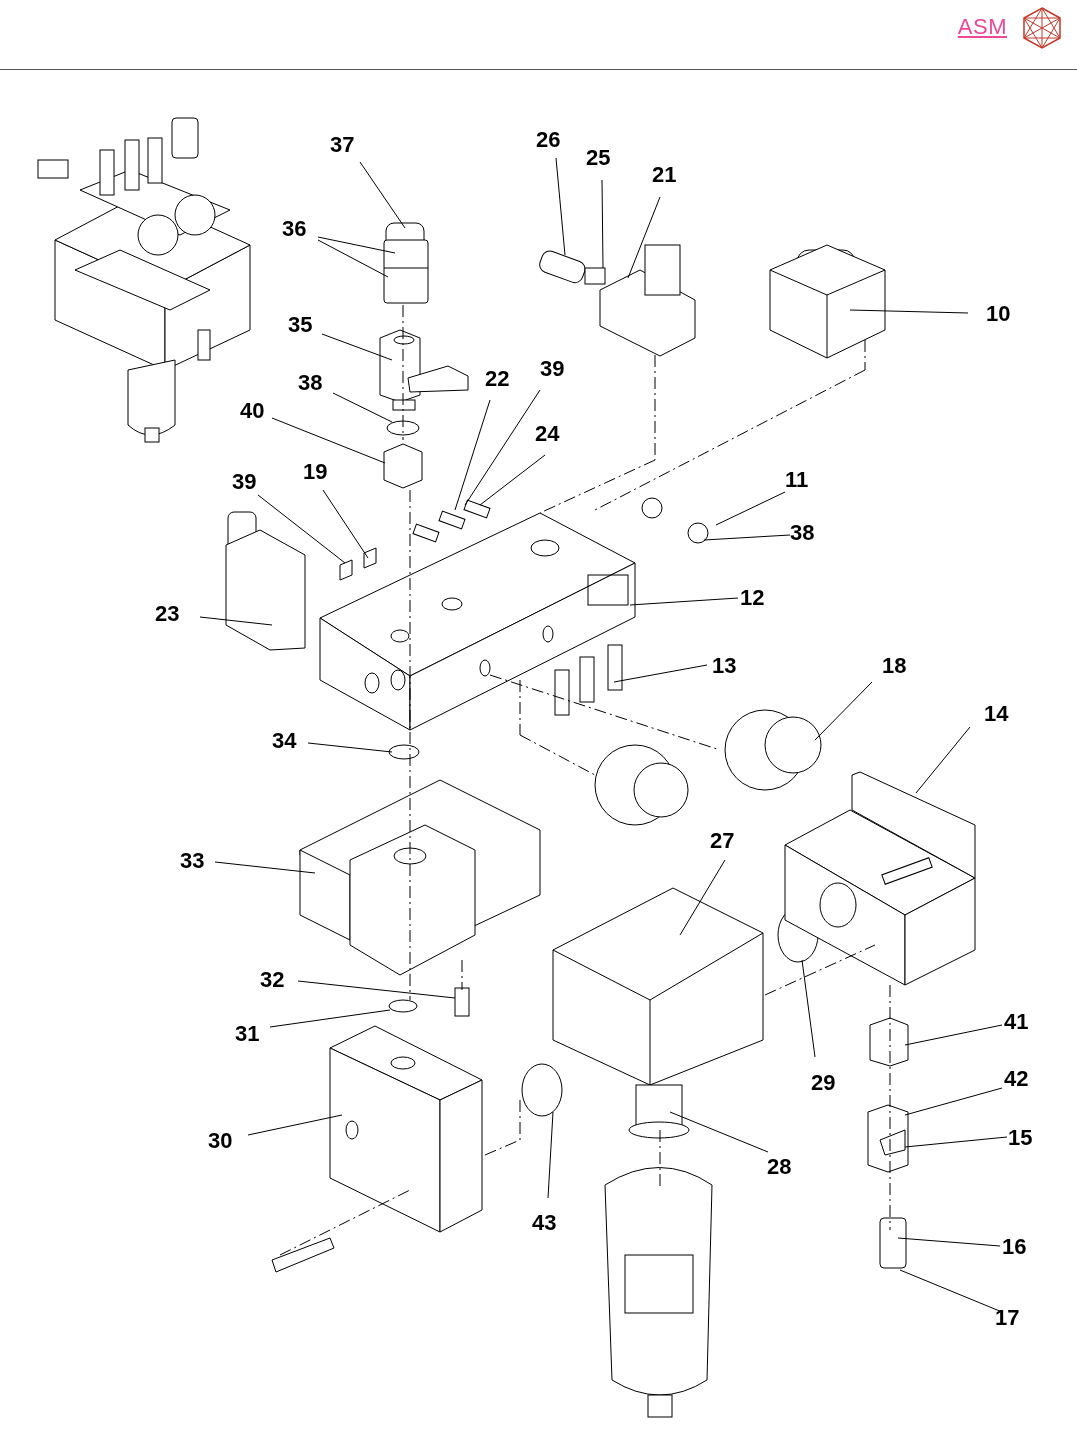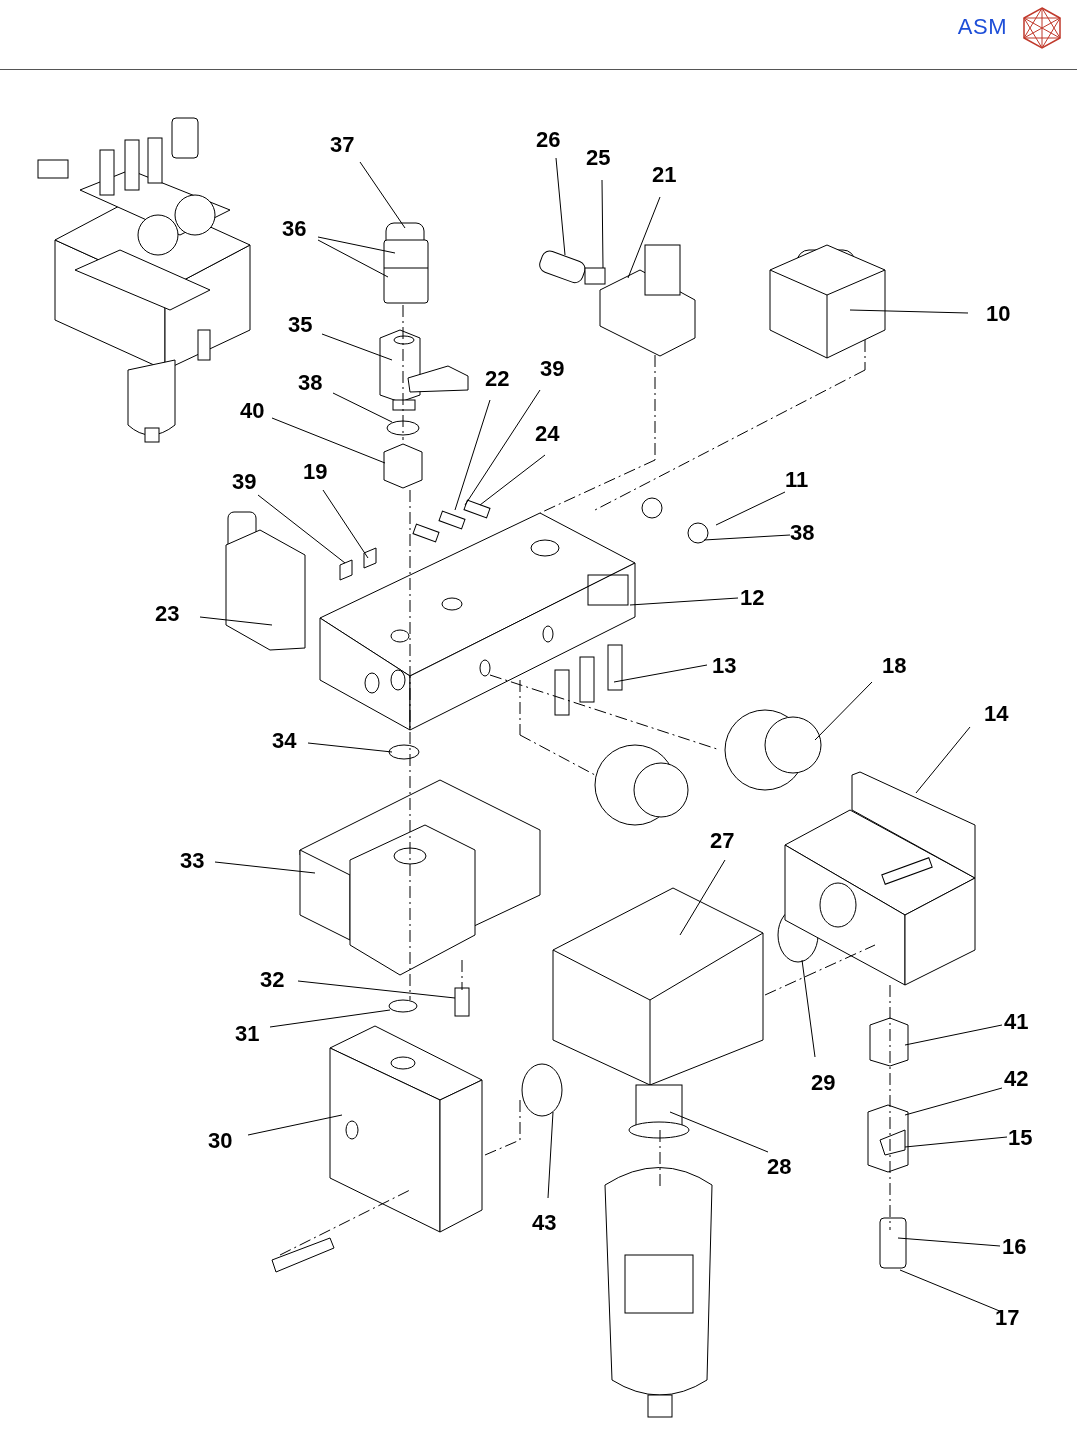--- a/index.html
+++ b/index.html
@@ -1,18 +1,18 @@
 <!DOCTYPE html>
 <html><head>
 <meta charset="utf-8">
 <style>
   html, body { margin:0; padding:0; background:#ffffff; }
   body { width:1077px; height:1449px; position:relative; overflow:hidden; font-family:"Liberation Sans", sans-serif; }
   .header { position:absolute; left:0; top:0; width:1077px; height:70px; }
-  .brand { position:absolute; right:70px; top:14px; font-size:22px; color:#1d4ed8; letter-spacing:0.5px; }
+  .brand { position:absolute; right:70px; top:14px; font-size:22px; color:#ec4899; letter-spacing:0.5px;text-decoration:underline; }
   .logo { position:absolute; right:14px; top:6px; width:42px; height:44px; }
   .rule { position:absolute; left:0; top:69px; width:1077px; height:1px; background:#555; }
   svg.diagram { position:absolute; left:0; top:0; width:1077px; height:1449px; }
   .lbl { font-family:"Liberation Sans", sans-serif; font-weight:bold; font-size:22px; fill:#000; }
   .part { fill:#fff; stroke:#000; stroke-width:1; }
   .thin { fill:none; stroke:#000; stroke-width:1; }
   .leader { fill:none; stroke:#000; stroke-width:1; }
   .axis { fill:none; stroke:#000; stroke-width:1; stroke-dasharray:12 4 2 4; }
 </style>
 </head>

